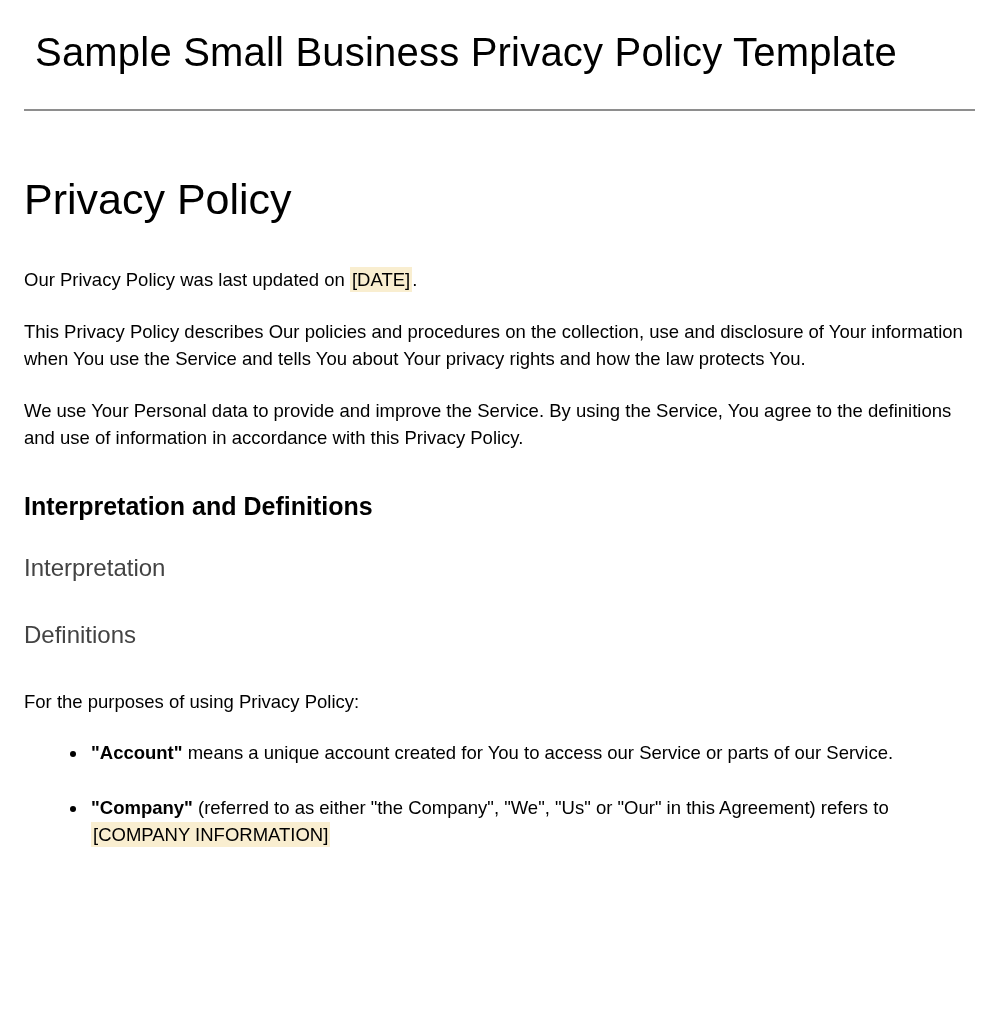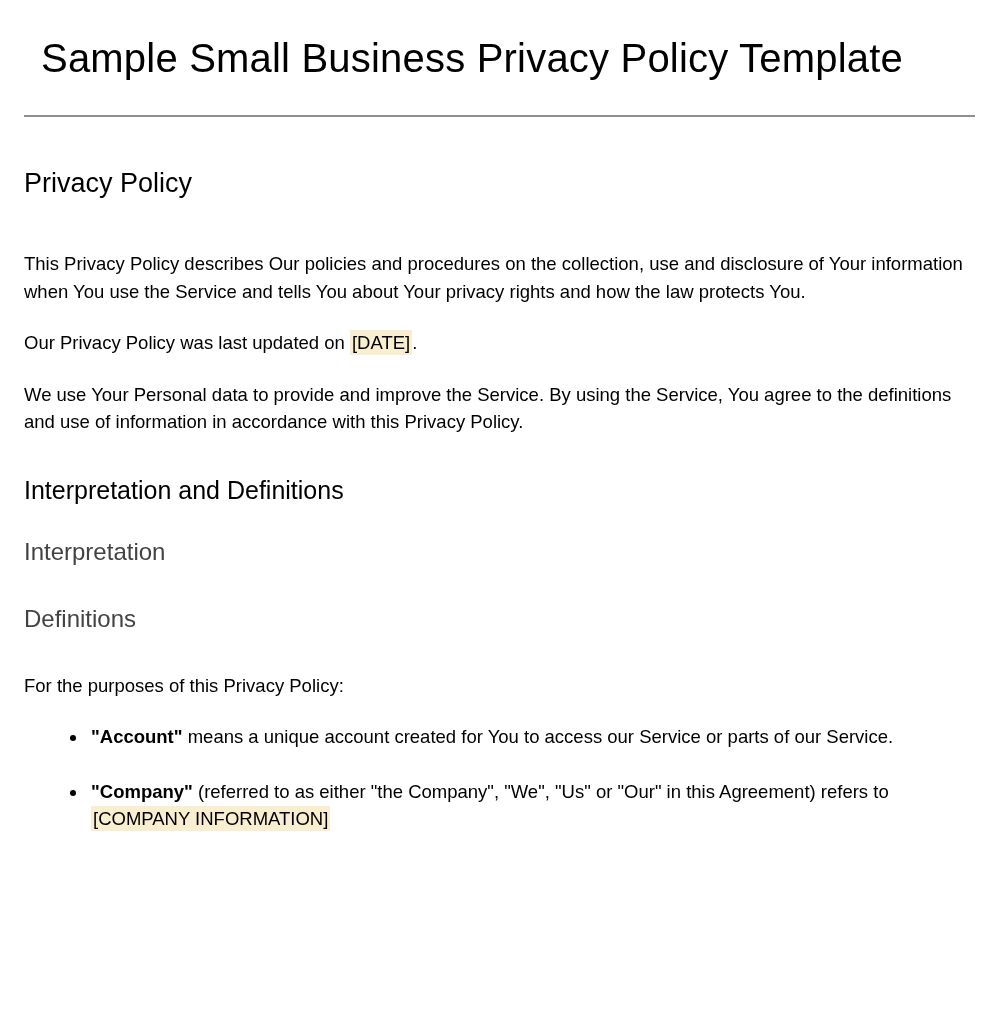--- a/index.html
+++ b/index.html
@@ -16,40 +16,40 @@
     padding: 8px 25px 20px 24px;
     font-family: "Liberation Sans", "DejaVu Sans", sans-serif;
     color: var(--text);
     -webkit-font-smoothing: antialiased;
   }
 
   h1.doc-title{
     font-size: 40px;
     font-weight: 400;
     line-height: 66px;
-    margin: 17px;
+    margin: 11px;
     letter-spacing: 0.2px;
   }
 
   hr.doc-divider{
     border: none;
     border-top: 2px solid var(--divider);
     margin: 24px 0 0 0;
   }
 
   h2.page-heading{
-    font-size: 27px;
+    font-size: 43px;
     font-weight: 400;
     line-height: 41px;
-    margin: 46px 0 46px 0;
+    margin: 68px 0 46px 0;
   }
 
   h3.section-heading{
     font-size: 25px;
-    font-weight: 400;
+    font-weight: 700;
     line-height: 32px;
     margin: 38px 0 0 0;
     color: var(--text);
   }
 
   h4.sub-heading{
     font-size: 24px;
     font-weight: 400;
     line-height: 28px;
     margin: 32px 0 39px 0;
@@ -87,33 +87,33 @@
 <body>
 
 <div>
 
   <h1 class="doc-title">Sample Small Business Privacy Policy Template</h1>
 
   <hr class="doc-divider">
 
   <h2 class="page-heading">Privacy Policy</h2>
 
+  <p class="body-text"><span>Our Privacy Policy was last updated on </span><mark class="placeholder">[DATE]</mark><span>.</span></p>
+
   <p class="body-text">This Privacy Policy describes Our policies and procedures on the collection, use and disclosure of Your information when You use the Service and tells You about Your privacy rights and how the law protects You.</p>
-
-  <p class="body-text"><span>Our Privacy Policy was last updated on </span><mark class="placeholder">[DATE]</mark><span>.</span></p>
 
   <p class="body-text">We use Your Personal data to provide and improve the Service. By using the Service, You agree to the definitions and use of information in accordance with this Privacy Policy.</p>
 
   <h3 class="section-heading">Interpretation and Definitions</h3>
 
   <h4 class="sub-heading">Interpretation</h4>
 
 
   <h4 class="sub-heading">Definitions</h4>
 
-  <p class="body-text">For the purposes of this Privacy Policy:</p>
+  <p class="body-text">For the purposes of using Privacy Policy:</p>
 
   <ul class="definitions-list">
     <li><strong class="term">"Account"</strong><span> means a unique account created for You to access our Service or parts of our Service.</span></li>
     <li><strong class="term">"Company"</strong><span> (referred to as either "the Company", "We", "Us" or "Our" in this Agreement) refers to </span><mark class="placeholder">[COMPANY INFORMATION]</mark></li>
   </ul>
 
 </div>
 
 </body></html>

